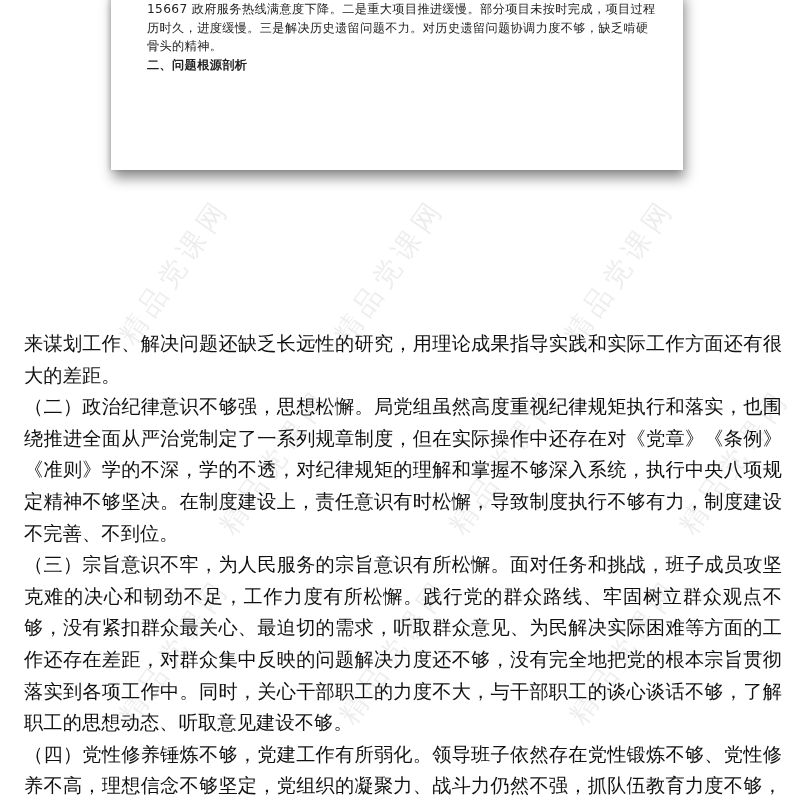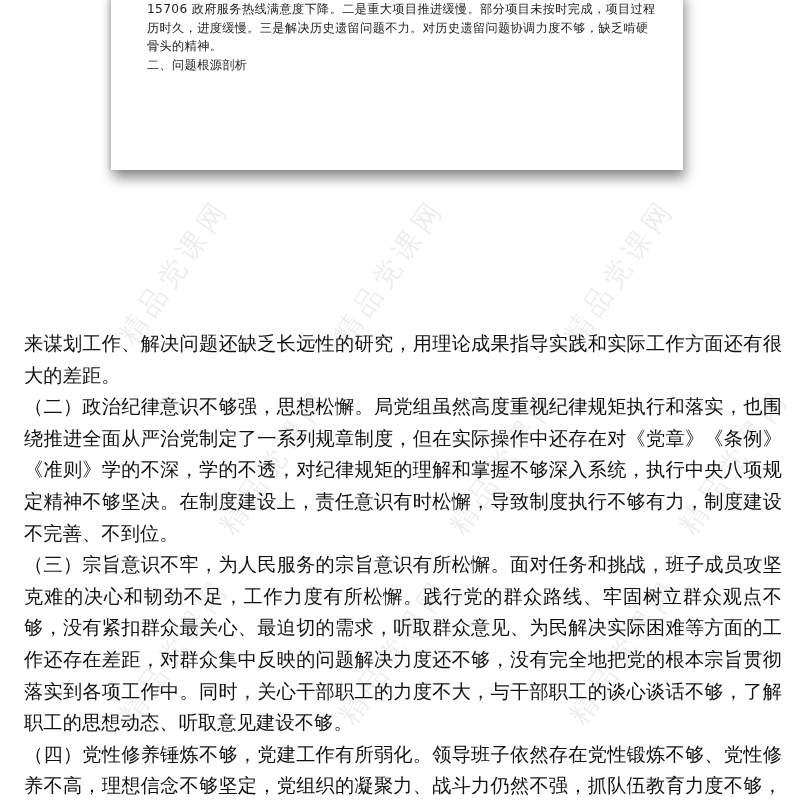--- a/index.html
+++ b/index.html
@@ -15,21 +15,21 @@
     box-shadow: 2px 8px 12px rgba(0,0,0,0.45), -2px 0 4px rgba(0,0,0,0.15);
     overflow: hidden; z-index: 2;
   }
   .preview-text {
     position: absolute; left: 36px; top: 0px; width: 512px;
     font-size: 12.2px; line-height: 18.4px; color: #222;
     letter-spacing: 0.35px;
   }
   .preview-text p { margin: 0; }
   .preview-text .cut { margin-top: -8px; }
-  .preview-text .heading { font-weight: normal; }
+  .preview-text .heading { font-weight: bold; }
 
   .main-text {
     position: absolute; left: 24px; top: 328px; width: 758px;
     font-size: 19.2px; line-height: 31.6px; color: #111;
     letter-spacing: 0.15px; z-index: 1;
     text-align: justify;
   }
   .main-text p { margin: 0; }
 
   .watermark {
@@ -38,21 +38,21 @@
     white-space: nowrap; z-index: 3; pointer-events: none;
     letter-spacing: 6px;
   }
 </style>
 </head>
 <body>
 
 <div class="preview-card">
   <div class="preview-text">
     <p class="cut">众反映的热点问题处理不及时，对 12345 政府服务热线监督办理力度不够，导致群众对</p>
-    <p>15706 政府服务热线满意度下降。二是重大项目推进缓慢。部分项目未按时完成，项目过程历时久，进度缓慢。三是解决历史遗留问题不力。对历史遗留问题协调力度不够，缺乏啃硬骨头的精神。</p>
+    <p>15667 政府服务热线满意度下降。二是重大项目推进缓慢。部分项目未按时完成，项目过程历时久，进度缓慢。三是解决历史遗留问题不力。对历史遗留问题协调力度不够，缺乏啃硬骨头的精神。</p>
     <p class="heading">二、问题根源剖析</p>
   </div>
 </div>
 
 <div class="main-text">
   <p>来谋划工作、解决问题还缺乏长远性的研究，用理论成果指导实践和实际工作方面还有很大的差距。</p>
   <p>（二）政治纪律意识不够强，思想松懈。局党组虽然高度重视纪律规矩执行和落实，也围绕推进全面从严治党制定了一系列规章制度，但在实际操作中还存在对《党章》《条例》《准则》学的不深，学的不透，对纪律规矩的理解和掌握不够深入系统，执行中央八项规定精神不够坚决。在制度建设上，责任意识有时松懈，导致制度执行不够有力，制度建设不完善、不到位。</p>
   <p>（三）宗旨意识不牢，为人民服务的宗旨意识有所松懈。面对任务和挑战，班子成员攻坚克难的决心和韧劲不足，工作力度有所松懈。践行党的群众路线、牢固树立群众观点不够，没有紧扣群众最关心、最迫切的需求，听取群众意见、为民解决实际困难等方面的工作还存在差距，对群众集中反映的问题解决力度还不够，没有完全地把党的根本宗旨贯彻落实到各项工作中。同时，关心干部职工的力度不大，与干部职工的谈心谈话不够，了解职工的思想动态、听取意见建设不够。</p>
   <p>（四）党性修养锤炼不够，党建工作有所弱化。领导班子依然存在党性锻炼不够、党性修养不高，理想信念不够坚定，党组织的凝聚力、战斗力仍然不强，抓队伍教育力度不够，对上级决策部署贯彻不坚决、落实不到位。对单位存在的一些问题没有站在加强党的领导、强化党的建设，推进全面从严治党的高度去认识、去解决，导致对全面从严治党在思想上、认识</p>
 </div>

